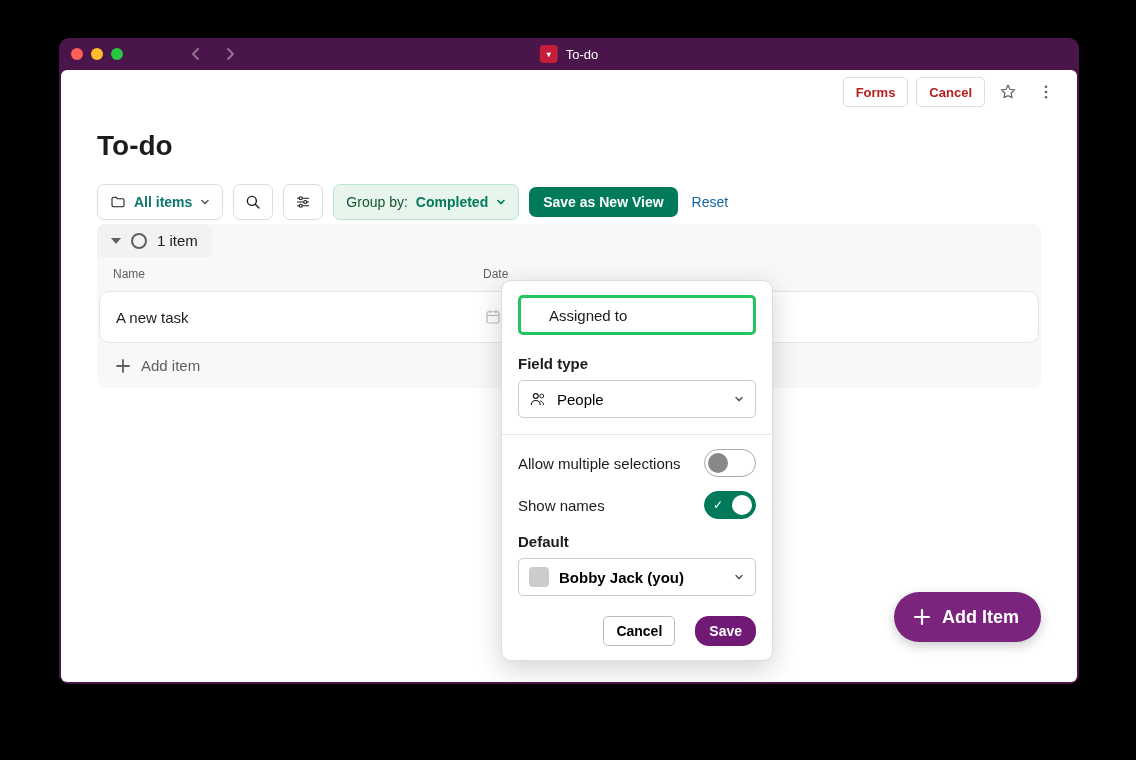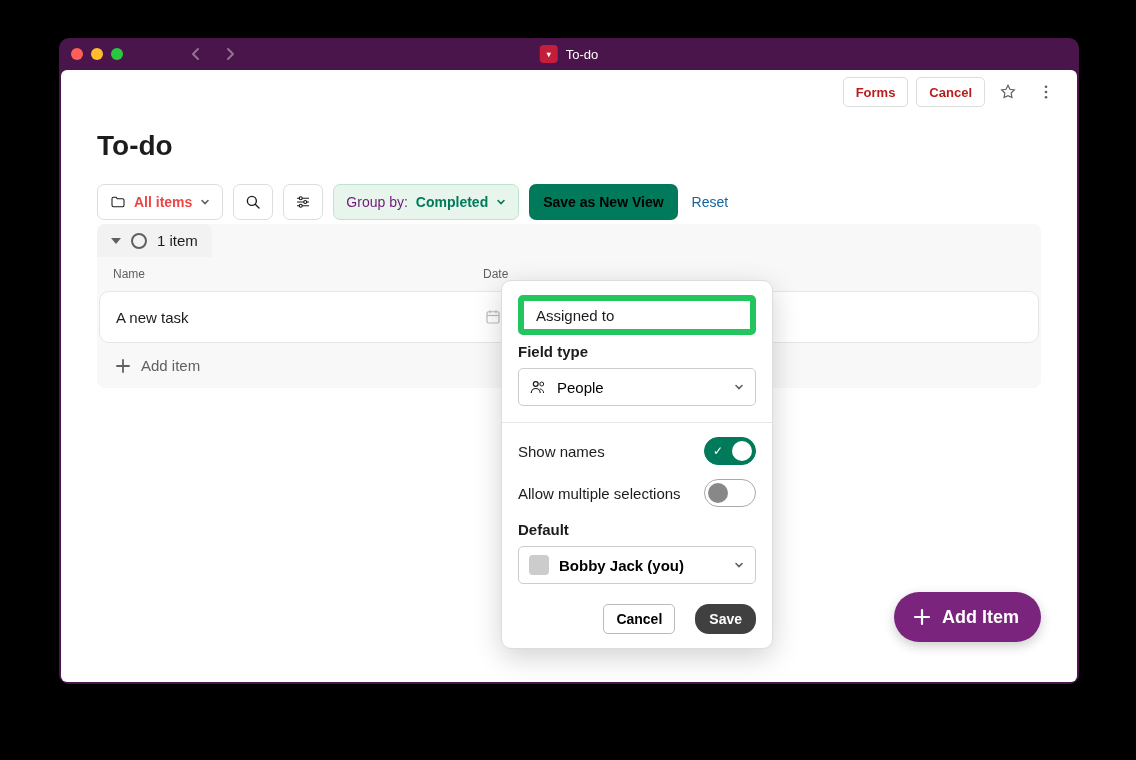--- a/index.html
+++ b/index.html
@@ -114,33 +114,33 @@
       border: 1px solid #ddd;
       border-radius: 7px;
       padding: 0 12px;
       display: inline-flex;
       align-items: center;
       gap: 8px;
       font-size: 14px;
       font-weight: 600;
       cursor: pointer;
       background: #fff;
-      color: #ef4444;
+      color: #0f766e;
     }
     .pill.square { width: 40px; justify-content: center; padding: 0; }
     .pill.green {
       background: #e7f5ec;
       border-color: #bde5cd;
       color: #007a5a;
     }
-    .label-muted { font-weight: 500; color: #701a75; }
+    .label-muted { font-weight: 500; color: #14532d; }
     .primary-btn {
-      height: 36px;
+      height: 30px;
       background: #007a5a;
-      color: #000000;
+      color: #ffffff;
       border: none;
       border-radius: 7px;
       padding: 0 14px;
       font-size: 14px;
       font-weight: 700;
       cursor: pointer;
     }
     .link {
       color: #1264a3;
       font-size: 14px;
@@ -213,31 +213,31 @@
       background: #fff;
       border: 1px solid #ddd;
       border-radius: 10px;
       box-shadow: 0 8px 28px rgba(0,0,0,0.18);
       z-index: 100;
     }
     .popover-inner { padding: 14px 16px 6px; }
     .text-input {
       width: 100%;
       height: 40px;
-      border: 6px solid #22c55e;
+      border: 3px solid #22c55e;
       border-radius: 5px;
-      padding: 0 12px;
+      padding: 0 28px;
       font-size: 15px;
       color: #1d1c1d;
     }
     .field-label {
       font-size: 15px;
       font-weight: 700;
       color: #1d1c1d;
-      margin-top: 8px;
+      margin-top: 20px;
       margin-bottom: 8px;
     }
     .select {
       height: 38px;
       border: 1px solid #ccc;
       border-radius: 5px;
       display: flex;
       align-items: center;
       padding: 0 10px;
       gap: 10px;
@@ -286,21 +286,21 @@
     }
     .popover-actions {
       display: flex; justify-content: flex-end; gap: 20px;
       padding: 14px 16px;
     }
     .btn-cancel {
       height: 30px; border: 1px solid #bbb; background:#fff; border-radius:5px;
       padding: 0 12px; font-size: 14px; font-weight: 600; cursor:pointer;
     }
     .btn-save {
-      height: 30px; background: #404040; color:#fff; border:none; border-radius:14px;
+      height: 30px; background: #701a75; color:#fff; border:none; border-radius:14px;
       padding: 0 14px; font-size: 14px; font-weight: 700; cursor:pointer;
     }
     .fab {
       position: absolute;
       right: 36px;
       bottom: 40px;
       height: 50px;
       background: #7b247d;
       color: #fff;
       border: none;
@@ -448,31 +448,31 @@
               </svg>
             <span>People</span>
             <span class="select-chevron">
               <svg width="12" height="12" viewBox="0 0 12 12">
                   <path d="M3 4.5L6 7.5 9 4.5" stroke="#616061" stroke-width="1.6" fill="none" stroke-linecap="round"></path>
                 </svg>
             </span>
           </div>
           <div class="divider"></div>
           <div class="toggle-row">
+            <span>Allow multiple selections</span>
+            <div class="toggle off">
+                <div class="knob"></div>
+              </div>
+          </div>
+          <div class="toggle-row">
             <span>Show names</span>
             <div class="toggle on">
               <span class="check">✓</span>
               <div class="knob"></div>
             </div>
-          </div>
-          <div class="toggle-row">
-            <span>Allow multiple selections</span>
-            <div class="toggle off">
-                <div class="knob"></div>
-              </div>
           </div>
           <div class="field-label" style="margin-top:14px">Default</div>
           <div class="select">
             <span class="avatar-sm"></span>
             <span style="font-weight:600">Bobby Jack (you)</span>
             <span class="select-chevron">
               <svg width="12" height="12" viewBox="0 0 12 12">
                   <path d="M3 4.5L6 7.5 9 4.5" stroke="#616061" stroke-width="1.6" fill="none" stroke-linecap="round"></path>
                 </svg>
             </span>

